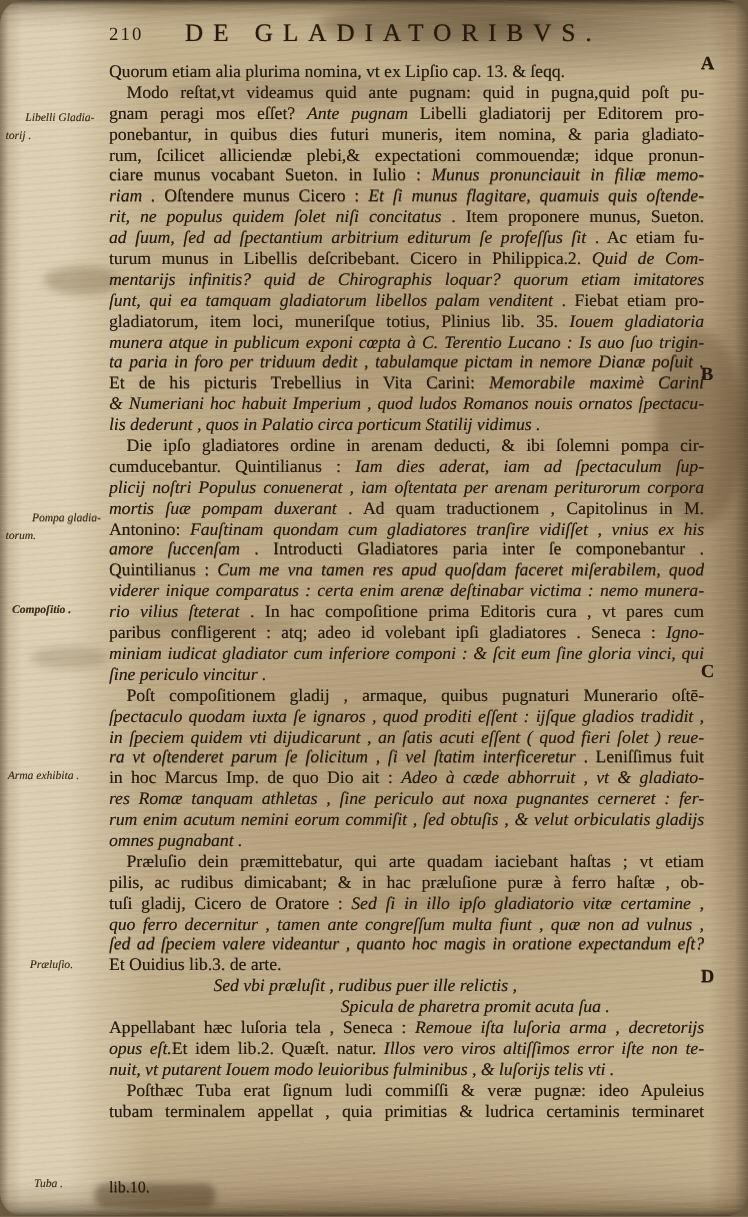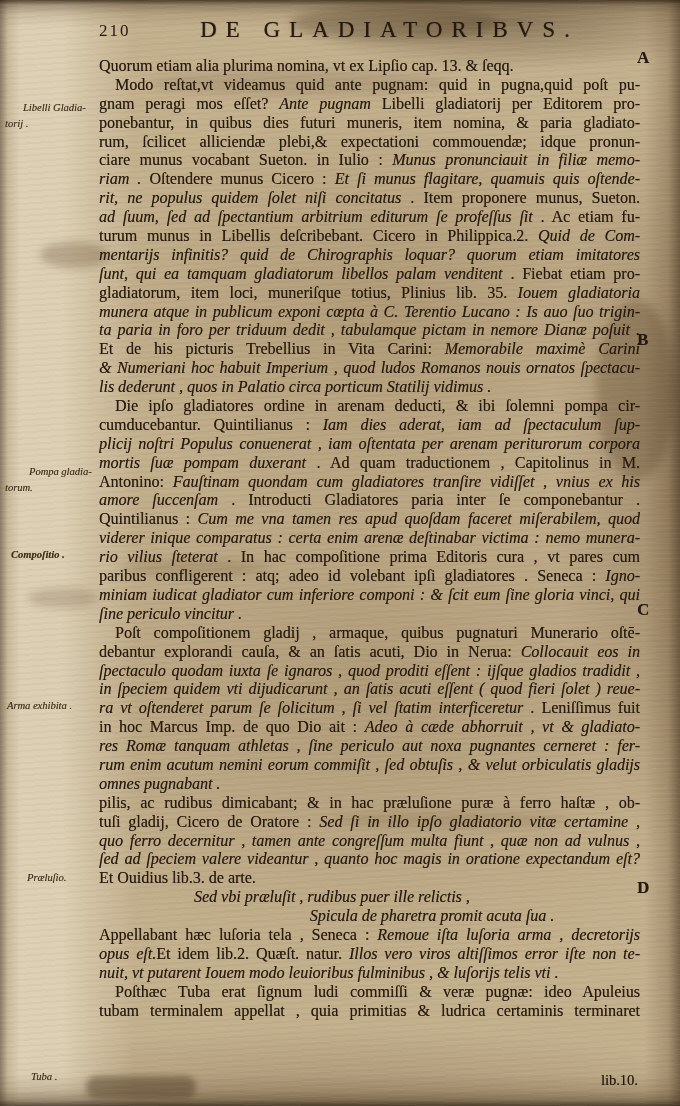--- a/index.html
+++ b/index.html
@@ -12,53 +12,54 @@
       linear-gradient(0deg, rgba(40,28,14,.72) 0, rgba(70,50,28,.40) 6px, rgba(90,70,45,.16) 16px, rgba(90,70,45,0) 32px),
       linear-gradient(270deg, rgba(56,38,20,.55) 0, rgba(90,65,38,.26) 12px, rgba(90,65,38,0) 36px),
       linear-gradient(90deg, rgba(56,38,20,.5) 0, rgba(120,95,60,.2) 8px, rgba(120,95,60,0) 20px),
       linear-gradient(90deg, rgba(242,234,212,.55) 0 62px, rgba(242,234,212,.3) 92px, rgba(242,234,212,0) 135px),
       radial-gradient(ellipse 320px 70px at 75% 2%, rgba(64,44,24,.42), rgba(64,44,24,0) 70%),
       radial-gradient(ellipse 430px 300px at 58% 28%, rgba(122,94,58,.28), rgba(122,94,58,0) 72%),
       radial-gradient(ellipse 520px 400px at 55% 62%, rgba(116,88,54,.24), rgba(116,88,54,0) 74%),
       radial-gradient(ellipse 180px 520px at 101% 42%, rgba(80,55,30,.34), rgba(80,55,30,0) 75%),
       radial-gradient(ellipse 600px 120px at 50% 101%, rgba(86,62,36,.3), rgba(86,62,36,0) 75%),
       #c3b08d;
+    border-radius: 22px;
   }
   .texture{position:absolute;inset:0;pointer-events:none;
     background:
       repeating-linear-gradient(176deg, rgba(60,40,20,.035) 0 2px, rgba(60,40,20,0) 2px 6px),
       repeating-linear-gradient(2deg, rgba(255,246,222,.04) 0 1px, rgba(255,246,222,0) 1px 5px);}
   .stain{position:absolute;border-radius:50%;pointer-events:none;filter:blur(5px);}
   .s1{left:290px;top:6px;width:210px;height:34px;background:rgba(58,38,18,.28);}
   .s2{left:596px;top:300px;width:80px;height:180px;background:rgba(70,45,22,.26);}
   .s3{left:86px;top:1076px;width:110px;height:22px;background:rgba(56,38,18,.4);filter:blur(3px);border-radius:10px;}
   .s4{left:40px;top:242px;width:70px;height:26px;background:rgba(86,62,34,.28);filter:blur(4px);}
   .s5{left:120px;top:560px;width:150px;height:16px;background:rgba(90,64,36,.18);}
   .s6{left:330px;top:812px;width:240px;height:16px;background:rgba(92,66,38,.16);}
   .s7{left:28px;top:588px;width:70px;height:20px;background:rgba(86,62,34,.2);filter:blur(4px);}
   .s8{left:150px;top:70px;width:300px;height:26px;background:rgba(70,48,26,.14);}
 
   .pagenum{position:absolute;left:99px;top:21px;font-size:17px;letter-spacing:2px;}
   .title{position:absolute;left:168px;top:17px;width:470px;font-size:23px;letter-spacing:9px;white-space:nowrap;
-    text-shadow:.4px .4px .7px rgba(38,25,13,.6);margin-left:32px;}
+    text-shadow:.4px .4px .7px rgba(38,25,13,.6);}
 
   .mletter{position:absolute;left:637px;width:24px;font-size:17px;font-weight:bold;
     text-shadow:.3px .3px .5px rgba(38,25,13,.5);}
 
   .mnote{position:absolute;left:5px;width:92px;font-size:10.5px;line-height:16px;font-style:italic;
     color:#3e2e1c;text-shadow:.2px .2px .4px rgba(62,46,28,.5);margin-top:20px;}
 
   .body{position:absolute;left:99px;top:57px;width:541px;font-size:16px;
     text-shadow:.25px .25px .45px rgba(38,25,13,.55);}
   .line{height:18.9px;line-height:18.9px;overflow:hidden;text-align:justify;white-space:normal;}
   .line::after{content:"";display:inline-block;width:100%;height:0;}
   .line.nj{text-align:left;}
   .line.nj::after{content:none;}
   .line em{font-style:italic;}
-  .catchword{position:absolute;left:99px;top:1072px;width:539px;text-align:right;font-size:14.5px;
+  .catchword{position:absolute;left:99px;top:1072px;width:539px;font-size:14.5px;
     text-shadow:.25px .25px .45px rgba(38,25,13,.55);}
 </style>
 </head>
 <body>
 
 <div class="page">
   <div class="texture"></div>
   <div class="stain s1"></div>
   <div class="stain s2"></div>
   <div class="stain s3"></div>
@@ -110,28 +111,28 @@
       <div class="line"><em>mortis ſuæ pompam duxerant</em> . Ad quam traductionem , Capitolinus in M.</div>
       <div class="line">Antonino: <em>Fauſtinam quondam cum gladiatores tranſire vidiſſet , vnius ex his</em></div>
       <div class="line"><em>amore ſuccenſam</em> . Introducti Gladiatores paria inter ſe componebantur .</div>
       <div class="line">Quintilianus : <em>Cum me vna tamen res apud quoſdam faceret miſerabilem, quod</em></div>
       <div class="line"><em>viderer inique comparatus : certa enim arenæ deſtinabar victima : nemo munera-</em></div>
       <div class="line"><em>rio vilius ſteterat</em> . In hac compoſitione prima Editoris cura , vt pares cum</div>
       <div class="line">paribus confligerent : atq; adeo id volebant ipſi gladiatores . Seneca : <em>Igno-</em></div>
       <div class="line"><em>miniam iudicat gladiator cum inferiore componi : &amp; ſcit eum ſine gloria vinci, qui</em></div>
       <div class="line nj"><em>ſine periculo vincitur .</em></div>
       <div class="line" style="text-indent: 16px;">Poſt compoſitionem gladij , armaque, quibus pugnaturi Munerario oſtē-</div>
-      <div class="line">debantur explorandi cauſa, &amp; an ſatis acuti, Dio in Nerua: <em>Collocauit eos in</em></div>
       <div class="line"><em>ſpectaculo quodam iuxta ſe ignaros , quod proditi eſſent : ijſque gladios tradidit ,</em></div>
       <div class="line"><em>in ſpeciem quidem vti dijudicarunt , an ſatis acuti eſſent ( quod fieri ſolet ) reue-</em></div>
       <div class="line"><em>ra vt oſtenderet parum ſe ſolicitum , ſi vel ſtatim interficeretur</em> . Leniſſimus fuit</div>
       <div class="line">in hoc Marcus Imp. de quo Dio ait : <em>Adeo à cæde abhorruit , vt &amp; gladiato-</em></div>
       <div class="line"><em>res Romæ tanquam athletas , ſine periculo aut noxa pugnantes cerneret : fer-</em></div>
       <div class="line"><em>rum enim acutum nemini eorum commiſit , ſed obtuſis , &amp; velut orbiculatis gladijs</em></div>
       <div class="line nj"><em>omnes pugnabant .</em></div>
+      <div class="line" style="text-indent: 16px;">Præluſio dein præmittebatur, qui arte quadam iaciebant haſtas ; vt etiam</div>
       <div class="line">pilis, ac rudibus dimicabant; &amp; in hac præluſione puræ à ferro haſtæ , ob-</div>
       <div class="line">tuſi gladij, Cicero de Oratore : <em>Sed ſi in illo ipſo gladiatorio vitæ certamine ,</em></div>
       <div class="line"><em>quo ferro decernitur , tamen ante congreſſum multa fiunt , quæ non ad vulnus ,</em></div>
       <div class="line"><em>ſed ad ſpeciem valere videantur , quanto hoc magis in oratione expectandum eſt?</em></div>
       <div class="line nj">Et Ouidius lib.3. de arte.</div>
       <div class="line nj" style="text-indent: 95px;"><em>Sed vbi præluſit , rudibus puer ille relictis ,</em></div>
       <div class="line nj" style="text-indent: 125px; text-align: center;"><em>Spicula de pharetra promit acuta ſua .</em></div>
       <div class="line">Appellabant hæc luſoria tela , Seneca : <em>Remoue iſta luſoria arma , decretorijs</em></div>
       <div class="line"><em>opus eſt.</em>Et idem lib.2. Quæſt. natur. <em>Illos vero viros altiſſimos error iſte non te-</em></div>
       <div class="line nj"><em>nuit, vt putarent Iouem modo leuioribus fulminibus , &amp; luſorijs telis vti .</em></div>

